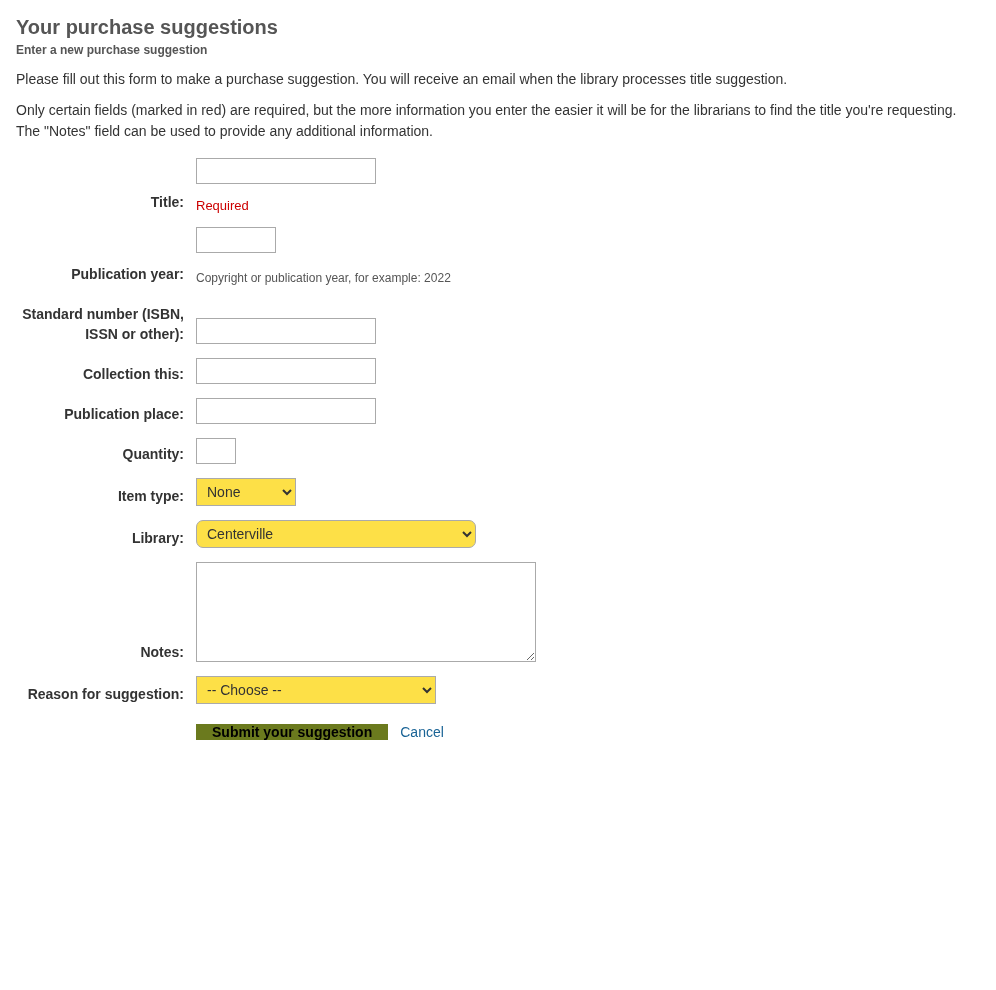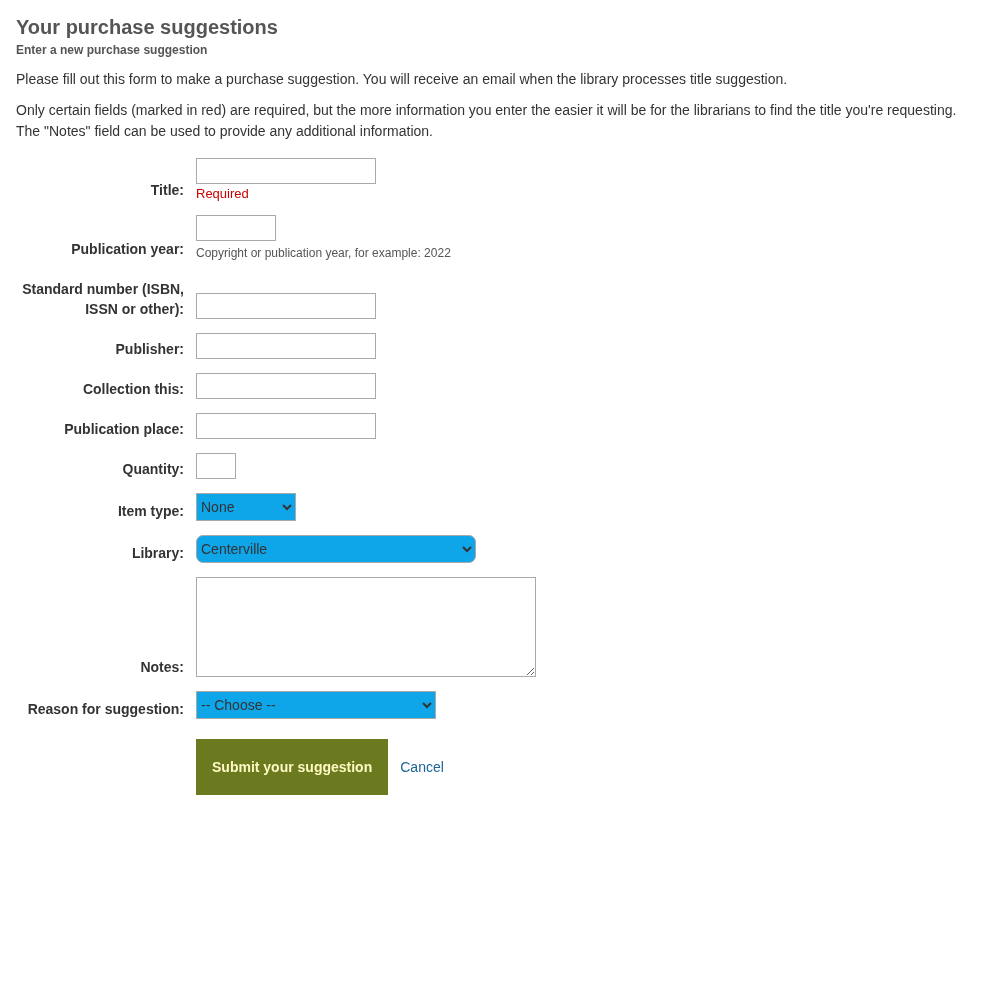--- a/index.html
+++ b/index.html
@@ -88,24 +88,24 @@
     input.pub-year-input {
       width: 80px;
     }
 
     input.quantity-input {
       width: 40px;
     }
 
     select {
       border: 1px solid #aaa;
-      padding: 4px 0;
-      font-size: 14px;
-      color: #333;
-      background: #0ea5e9;
+      padding: 4px 6px;
+      font-size: 14px;
+      color: #333;
+      background: #fde047;
     }
 
     select.item-type-select {
       width: 100px;
     }
 
     select.library-select {
       width: 280px;
       border-radius: 7px;
     }
@@ -121,42 +121,42 @@
       padding: 4px 6px;
       font-size: 14px;
       color: #333;
       background: #fff;
       resize: both;
     }
 
     .required-text {
       color: #c00;
       font-size: 13px;
-      margin-top: 2px;
+      margin-top: 14px;
     }
 
     .hint-text {
       color: #555;
       font-size: 12px;
-      margin-top: 5px;
+      margin-top: 18px;
     }
 
     .form-actions {
       display: flex;
       align-items: center;
       gap: 12px;
       margin-top: 20px;
       margin-left: 180px;
     }
 
     .submit-button {
       background-color: #6b7a1e;
-      color: #fef9c3;
+      color: #000000;
       border: none;
-      padding: 20px 16px;
+      padding: 0 16px;
       font-size: 14px;
       cursor: pointer;
       font-weight: bold;
     }
 
     .cancel-link {
       color: #1a6496;
       text-decoration: none;
       font-size: 14px;
       cursor: pointer;
@@ -189,26 +189,20 @@
     </div>
   </div>
 
   <div class="form-row">
     <div class="form-label">Standard number (ISBN, ISSN or other):</div>
     <div class="form-field">
       <input type="text" class="std-number-input" style="">
     </div>
   </div>
 
-  <div class="form-row">
-    <div class="form-label">Publisher:</div>
-    <div class="form-field">
-      <input type="text" class="publisher-input" style="">
-    </div>
-  </div>
 
   <div class="form-row">
     <div class="form-label">Collection this:</div>
     <div class="form-field">
       <input type="text" class="collection-input" style="">
     </div>
   </div>
 
   <div class="form-row">
     <div class="form-label">Publication place:</div>

